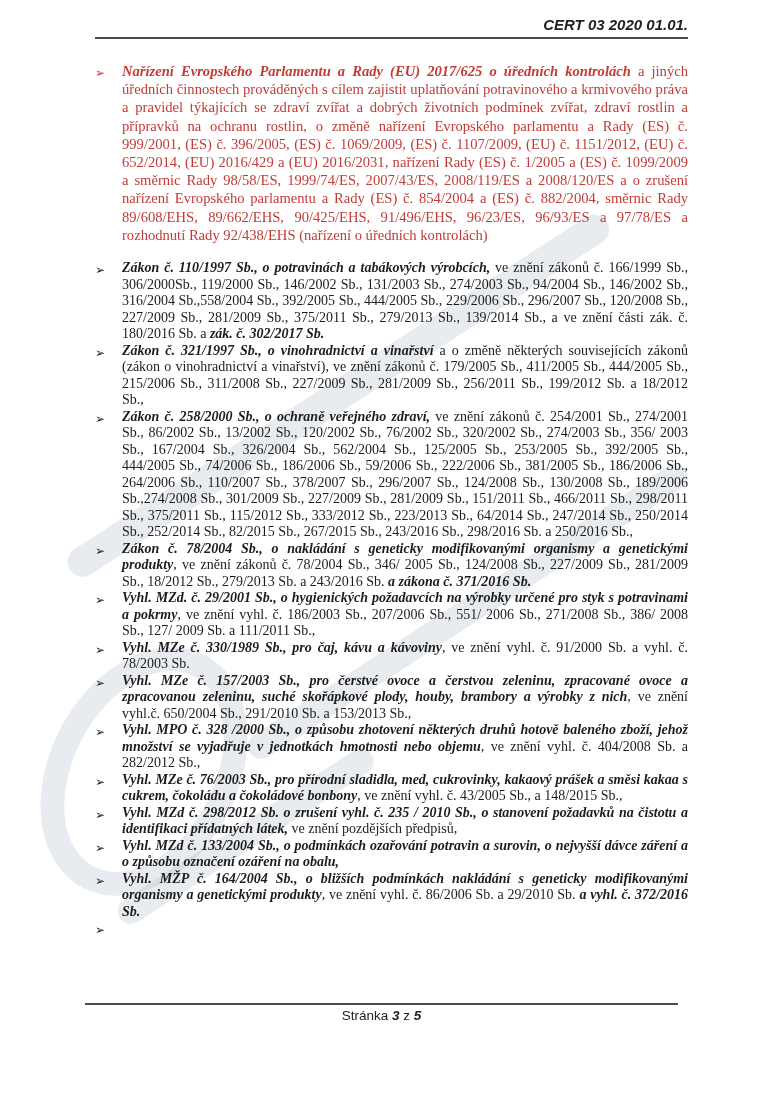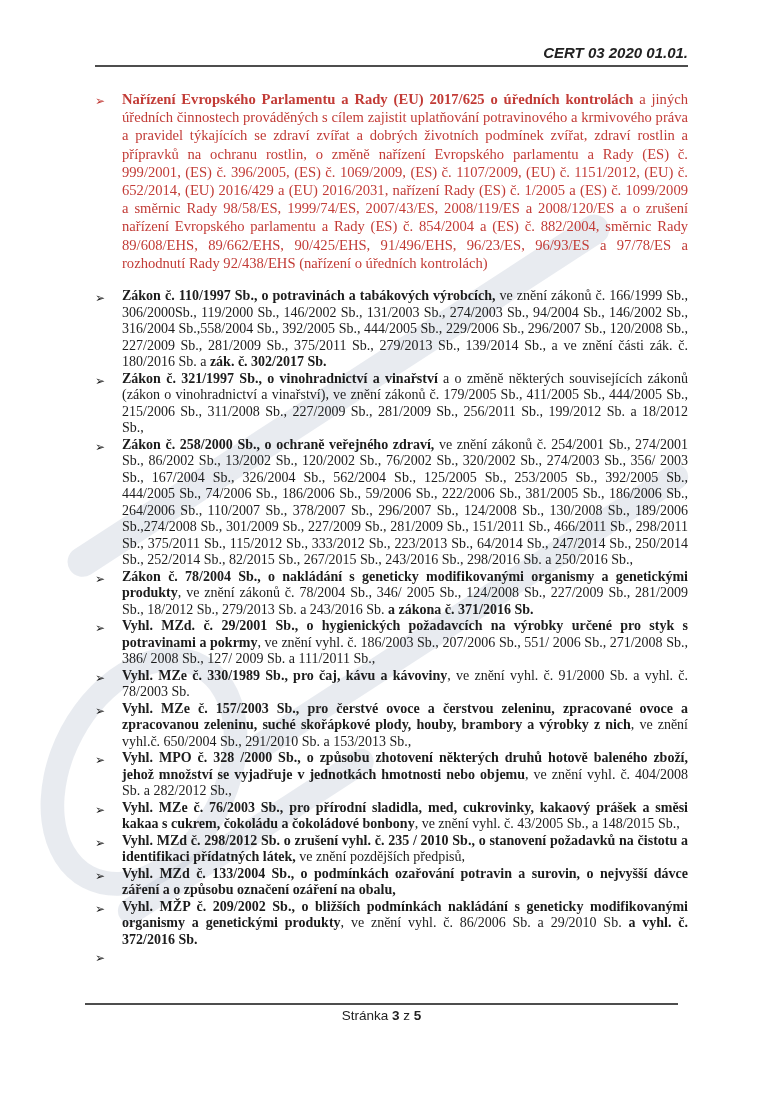--- a/index.html
+++ b/index.html
@@ -19,21 +19,21 @@
     border:24px solid rgba(178,190,206,0.30);border-radius:50%;
     transform:rotate(28deg);
   }
   .wm-s1{left:70px;top:555px;width:640px;height:30px;transform:rotate(-33deg);transform-origin:left center;}
   .wm-s2{left:250px;top:740px;width:520px;height:26px;transform:rotate(-33deg);transform-origin:left center;}
   .wm-s3{left:120px;top:905px;width:300px;height:26px;transform:rotate(-33deg);transform-origin:left center;}
 
   .content{position:absolute;left:95px;top:0;width:593px;z-index:1;}
 
   .header{
-    padding-top:44px;
+    padding-top:16px;
     text-align:right;
     font-family:"Liberation Sans", sans-serif;
     font-style:italic;
     font-weight:bold;
     font-size:15px;
     color:#222;
   }
   .rule{border:0;border-top:2px solid #4d4d4d;margin:4px 0 0 0;}
 
   .list{list-style:none;margin:0;padding:0;}
@@ -46,21 +46,21 @@
     font-family:"DejaVu Sans", sans-serif;
     font-size:12px;
     padding-top:2px;
   }
   .bullet .body{
     flex:1;
     text-align:justify;
   }
   .red-section .bullet{color:#c23b36;font-size:14.6px;line-height:18.2px;}
   .black-section .bullet{color:#1c1c1c;font-size:14px;line-height:16.5px;}
-  .b{font-weight:bold;}
+  .b{font-weight:bold;font-style:italic;}
 
   .footer{
     position:absolute;left:85px;width:593px;top:1003px;z-index:1;
     font-family:"Liberation Sans", sans-serif;
     font-size:13.5px;color:#222;
   }
   .footer .rule{margin:0 0 3px 0;border-top-width:2px;}
   .footer .pageline{text-align:center;}
 </style>
 </head>
@@ -129,21 +129,21 @@
         <div class="bullet">
           <span class="arrow">➢</span>
           <span class="body"><span class="b">Vyhl. MZd č. 298/2012 Sb. o zrušení vyhl. č. 235 / 2010 Sb., o stanovení požadavků na čistotu a identifikaci přídatných látek,</span><span> ve znění pozdějších předpisů,</span></span>
         </div>
         <div class="bullet">
           <span class="arrow">➢</span>
           <span class="body"><span class="b">Vyhl. MZd č. 133/2004 Sb., o podmínkách ozařování potravin a surovin, o nejvyšší dávce záření a o způsobu označení ozáření na obalu,</span></span>
         </div>
         <div class="bullet">
           <span class="arrow">➢</span>
-          <span class="body"><span class="b">Vyhl. MŽP č. 209/2002 Sb., o bližších podmínkách nakládání s geneticky modifikovanými organismy a genetickými produkty</span><span>, ve znění vyhl. č. 86/2006 Sb. a 29/2010 Sb. </span><span class="b">a vyhl. č. 372/2016 Sb.</span></span>
+          <span class="body"><span class="b">Vyhl. MŽP č. 164/2004 Sb., o bližších podmínkách nakládání s geneticky modifikovanými organismy a genetickými produkty</span><span>, ve znění vyhl. č. 86/2006 Sb. a 29/2010 Sb. </span><span class="b">a vyhl. č. 372/2016 Sb.</span></span>
         </div>
         <div class="bullet">
           <span class="arrow">➢</span>
         </div>
       </div>
 
   </div>
 
   <div class="footer">
     <hr class="rule">

